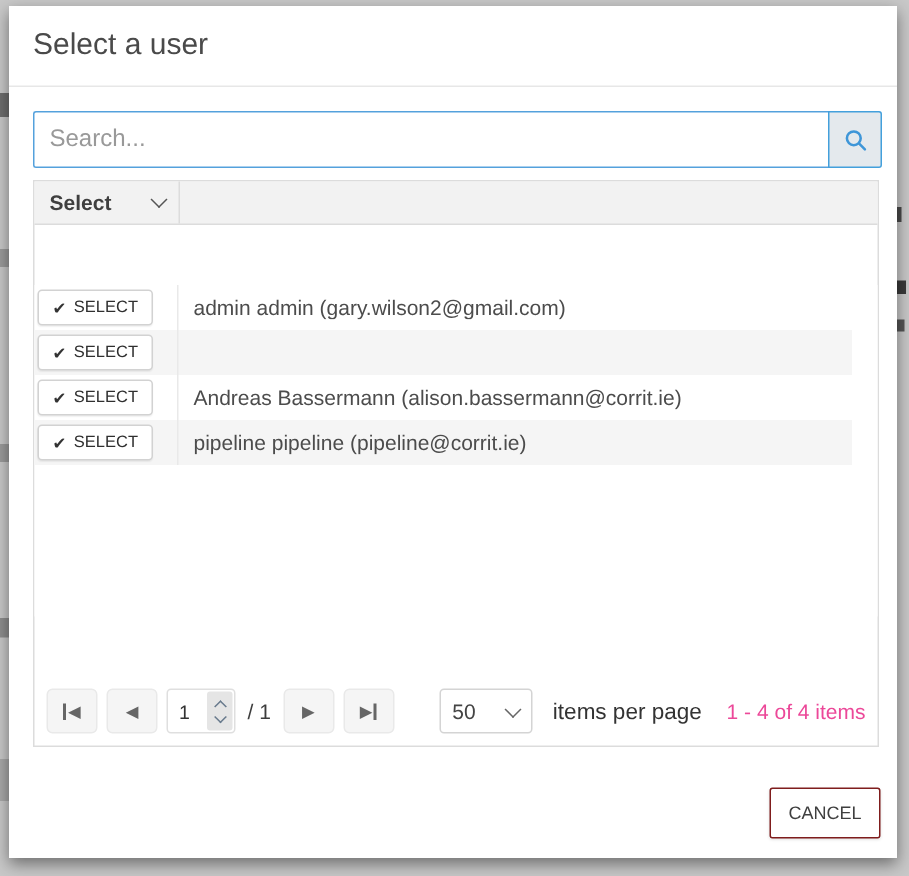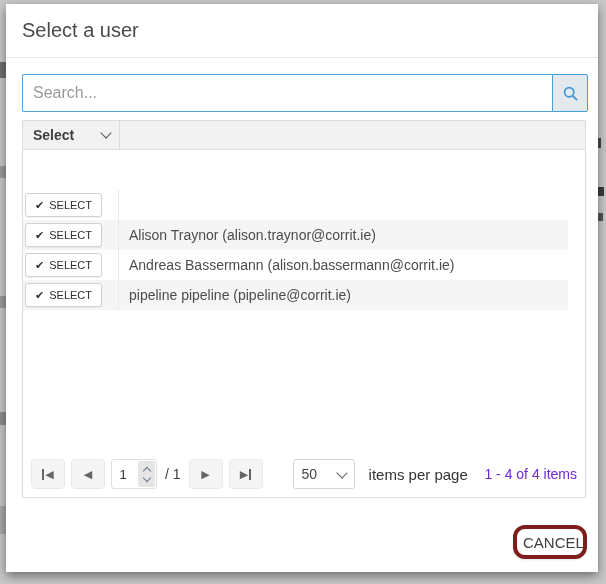--- a/index.html
+++ b/index.html
@@ -76,26 +76,26 @@
   .schev.dn { transform:rotate(45deg); margin-top:-1px; }
 
   .of-pages { margin:0 2px; font-size:14px; color:#3c3c3c; }
 
   .size-select { width:62px; height:30px; margin-left:24px; background:#fff; border:1px solid #d4d4d4;
                  border-radius:3px; display:flex; align-items:center; justify-content:space-between;
                  padding:10px 8px; box-sizing:border-box; font-size:14px; color:#444; cursor:pointer; }
   .size-select .chev { margin-top:-2px; border-color:#666; }
 
   .per-page-label { margin-left:8px; font-size:15px; color:#333; }
-  .range-label { margin-left:auto; font-size:14px; color:#6d28d9; padding-right:2px; }
+  .range-label { margin-left:auto; font-size:14px; color:#ec4899; padding-right:2px; }
 
   
   .cancel-btn { position:absolute; right:11px; bottom:13px; width:74px; height:34px;
-                background:#fff; border:4px solid #7f1d1d; border-radius:12px; cursor:pointer;
-                font-size:15px; color:#3f3f3f; font-family:"Liberation Sans", sans-serif;
+                background:#fff; border:1px solid #7f1d1d; border-radius:2px; cursor:pointer;
+                font-size:12px; color:#3f3f3f; font-family:"Liberation Sans", sans-serif;
                 box-shadow:0 1px 2px rgba(0,0,0,0.10); }
 </style>
 </head>
 <body>
 
 <div class="stage">
 
   <div class="frag" style="left:0; top:62px; width:6px; height:16px; background:#6e6e6e;"></div>
   <div class="frag" style="left:0; top:166px; width:6px; height:12px; background:#9b9b9b;"></div>
   <div class="frag" style="left:0; top:296px; width:6px; height:12px; background:#9b9b9b;"></div>
@@ -135,30 +135,30 @@
         </div>
 
         <div class="grid-body" id="grid-body">
   <div class="grid-row">
     <div class="cell-select">
       <button class="select-btn">
         <span class="check">✔</span>
         <span class="select-btn-label">SELECT</span>
       </button>
     </div>
+    <div class="cell-name">admin admin (gary.wilson2@gmail.com)</div>
   </div>
 
   <div class="grid-row alt">
     <div class="cell-select">
       <button class="select-btn">
         <span class="check">✔</span>
         <span class="select-btn-label">SELECT</span>
       </button>
     </div>
-    <div class="cell-name">Alison Traynor (alison.traynor@corrit.ie)</div>
   </div>
 
   <div class="grid-row">
     <div class="cell-select">
       <button class="select-btn">
         <span class="check">✔</span>
         <span class="select-btn-label">SELECT</span>
       </button>
     </div>
     <div class="cell-name">Andreas Bassermann (alison.bassermann@corrit.ie)</div>

